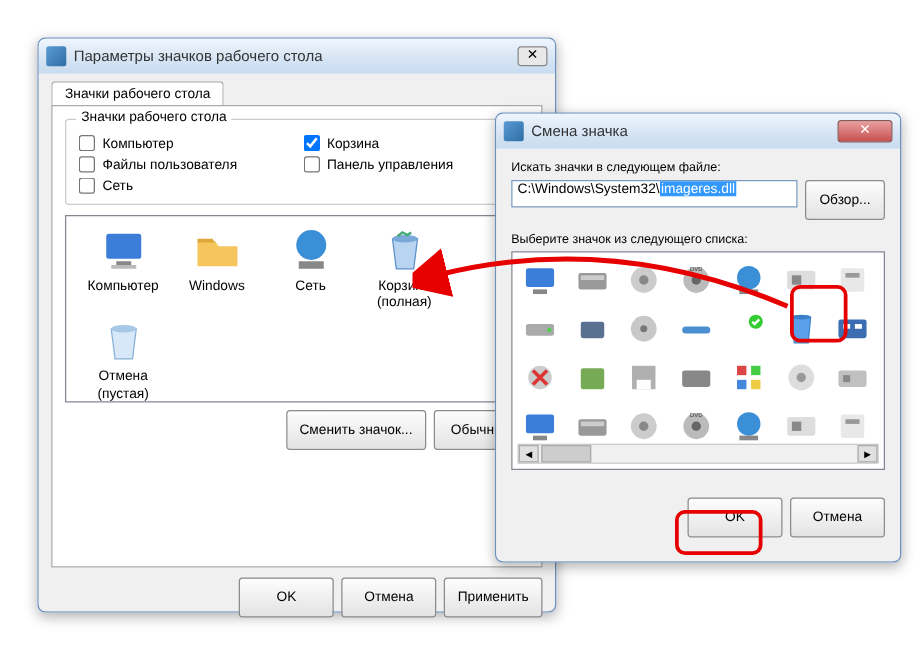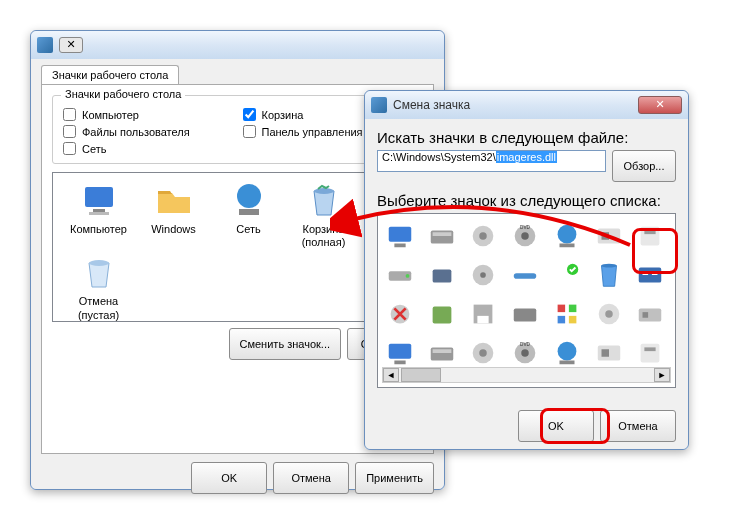--- a/index.html
+++ b/index.html
@@ -29,23 +29,23 @@
 .deskicon .glyph { width: 40px; height: 40px; margin: 0 auto 2px; display: flex; align-items: center; justify-content: center; }
 .deskicon .lbl { font-size: 11px; line-height: 1.2; }
 
 .btnrow { display: flex; justify-content: flex-end; gap: 6px; margin-top: 6px; }
 .btn { min-width: 76px; height: 32px; border: 1px solid #8b8b8b; border-radius: 3px; background: linear-gradient(to bottom,#fdfdfd,#e3e3e3); font-size: 11px; cursor: pointer; padding: 0 10px; }
 
 .footer-chk { margin-top: 8px; display: flex; align-items: center; gap: 6px; }
 .dlg-buttons { display: flex; justify-content: flex-end; gap: 6px; padding: 8px 0 0; }
 
 
-.win2 { left: 364px; top: 90px; width: 325px; height: 360px; }
+.win2 { left: 396px; top: 90px; width: 325px; height: 360px; }
 .body2 { background: #f0f0f0; padding: 10px 12px; height: calc(100% - 28px); border-radius: 0 0 6px 6px; }
-.lbl2 { font-size: 15px; margin-bottom: 4px; }
+.lbl2 { font-size: 10px; margin-bottom: 4px; }
 .pathrow { display: flex; gap: 6px; margin-bottom: 10px; }
 .pathinput { flex: 1; height: 22px; border: 1px solid #7a9ac0; background: #fff; padding: 0 4px; font-size: 11px; }
 .pathinput .sel { background: #3399ff; color: #fff; padding: 0 1px; }
 .icongrid { border: 1px solid #828790; background: #fff; height: 175px; padding: 4px; overflow: hidden; position: relative; }
 .grid-inner { display: grid; grid-template-columns: repeat(7, 1fr); gap: 3px; }
 .gicon { width: 36px; height: 36px; display: flex; align-items: center; justify-content: center; }
 .gicon svg { width: 30px; height: 30px; }
 .scrollbar { position: absolute; left: 4px; right: 4px; bottom: 4px; height: 16px; background: #f0f0f0; border: 1px solid #ccc; display: flex; align-items: center; }
 .sb-btn { width: 16px; height: 14px; background: #e0e0e0; border: 1px solid #aaa; text-align: center; line-height: 12px; font-size: 9px; }
 .sb-thumb { width: 40px; height: 14px; background: #cdcdcd; border: 1px solid #aaa; margin-left: 2px; }
@@ -60,20 +60,21 @@
 .computer-svg .mon { fill: #3b7dd8; }
 .folder-svg { fill: #f5c65d; }
 .globe-svg { fill: #3a8fd6; }
 </style>
 </head>
 <body>
 
 <div class="window win1">
   <div class="titlebar">
     <div class="ico"></div>
+    <div class="title">Параметры значков рабочего стола</div>
     <div class="close-btn2">✕</div>
   </div>
   <div class="body1">
     <div class="tab">Значки рабочего стола</div>
     <div class="tabpanel">
       <div class="groupbox">
         <span class="legend">Значки рабочего стола</span>
         <div class="checkrow">
           <div class="checkcol">
             <label class="chk">

